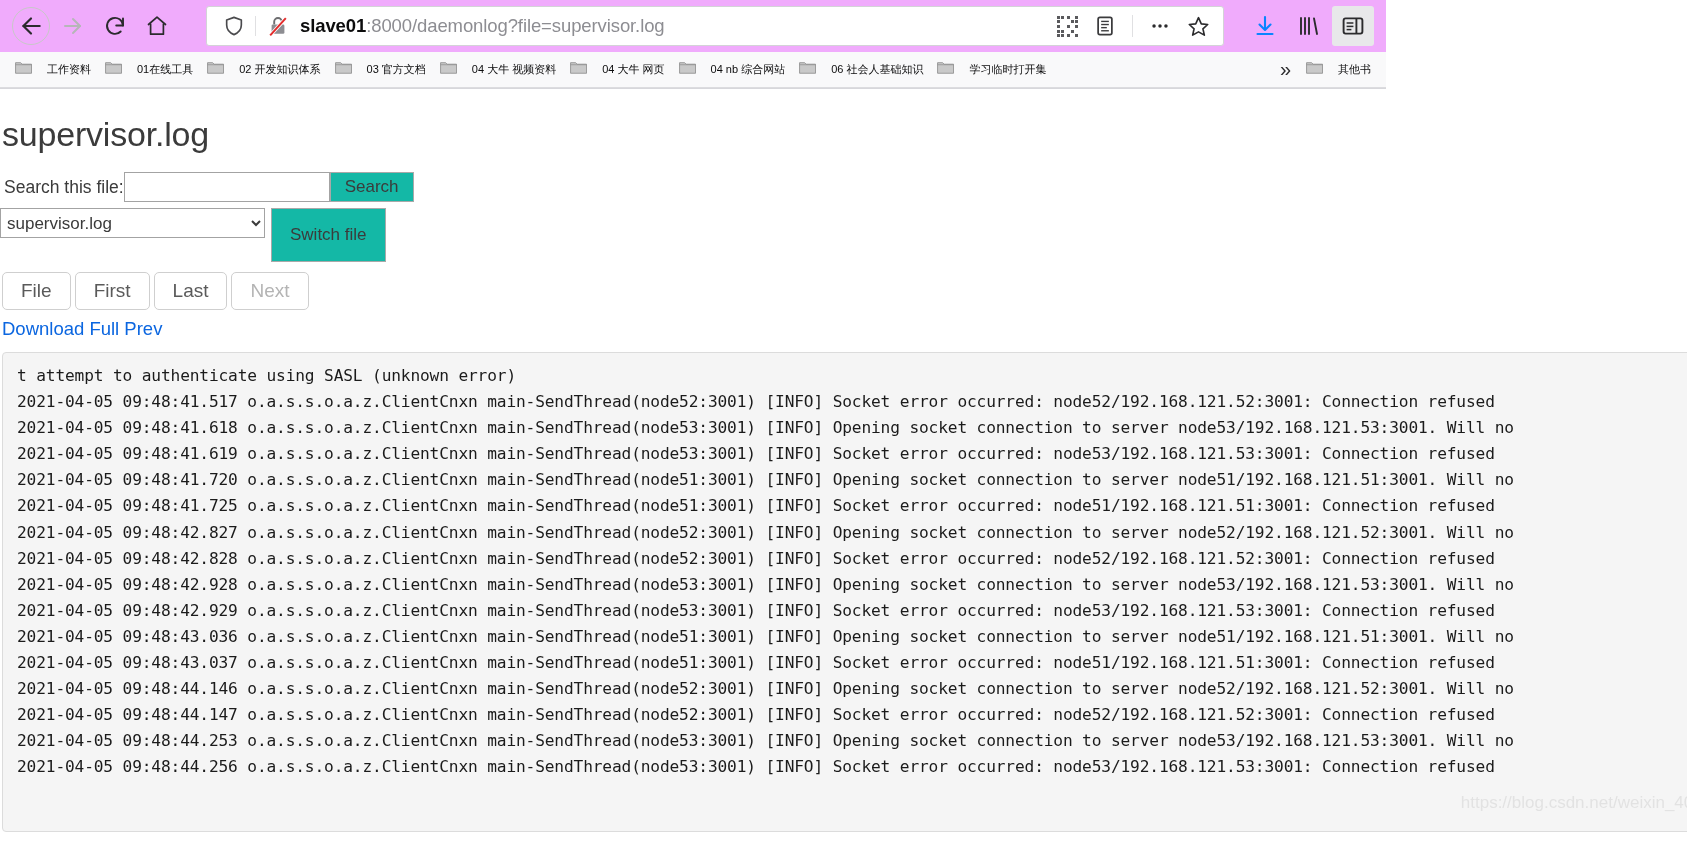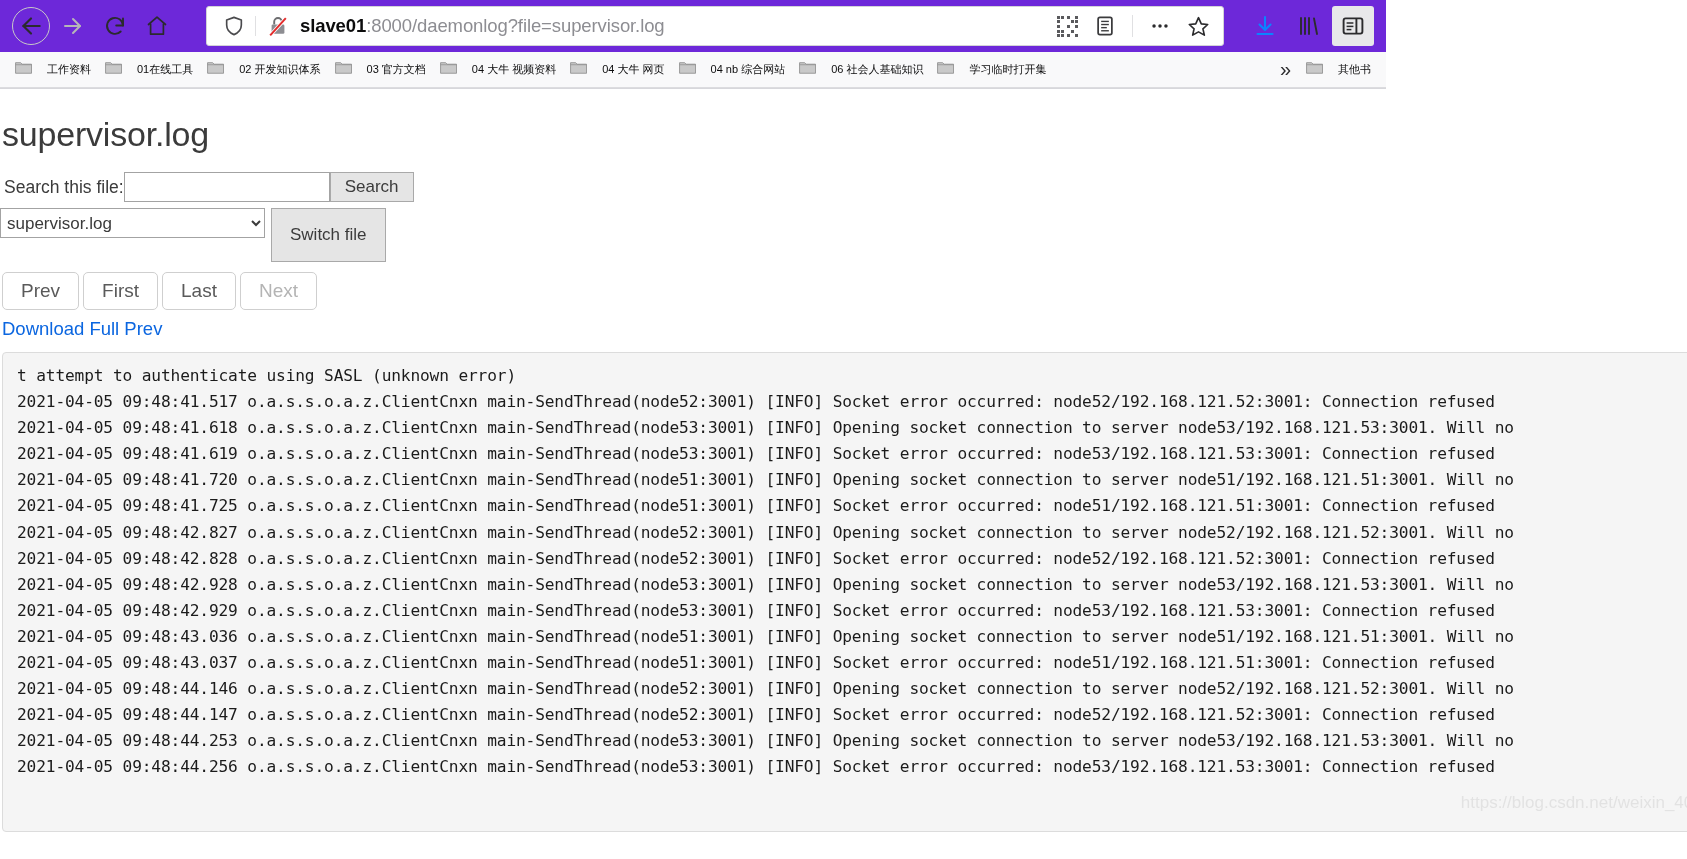--- a/index.html
+++ b/index.html
@@ -7,21 +7,21 @@
     margin: 0; padding: 0;
     width: 1687px; height: 859px;
     overflow: hidden;
     background: #ffffff;
     font-family: "Liberation Sans", sans-serif;
   }
 
   
   .browser-chrome {
     width: 1386px;
-    background: #6d28d9;
+    background: #f0abfc;
     border-bottom: 1px solid #d7d7db;
   }
   .nav-bar {
     display: flex;
     align-items: center;
     height: 52px;
     padding: 0 12px;
   }
   .nav-btn {
     width: 38px; height: 38px;
@@ -136,21 +136,21 @@
     font-size: 16px;
     font-family: "Liberation Sans", sans-serif;
     padding: 0 4px;
     outline: none;
     color: #3b3b3b;
   }
   button.btn {
     font-family: "Liberation Sans", sans-serif;
     font-size: 17px;
     color: #3b3b3b;
-    background: #e5e5e5;
+    background: #14b8a6;
     border: 1px solid #a9a9a9;
     padding: 4px 14px;
     cursor: pointer;
   }
   .switchrow {
     display: flex;
     align-items: stretch;
     padding-left: 0px;
     margin-bottom: 10px;
   }
@@ -493,21 +493,21 @@
   </div>
 
   <div class="switchrow">
     <select class="filesel">
       <option>supervisor.log</option>
     </select>
     <button class="btn">Switch file</button>
   </div>
 
   <div class="navrow">
-    <button class="navbtn">Prev</button>
+    <button class="navbtn">File</button>
     <button class="navbtn">First</button>
     <button class="navbtn">Last</button>
     <button class="navbtn disabled">Next</button>
   </div>
 
   <a class="dl" href="#">Download Full Prev</a>
 
   <div class="logbox">
     <div>
       <div class="logline">t attempt to authenticate using SASL (unknown error)</div>

